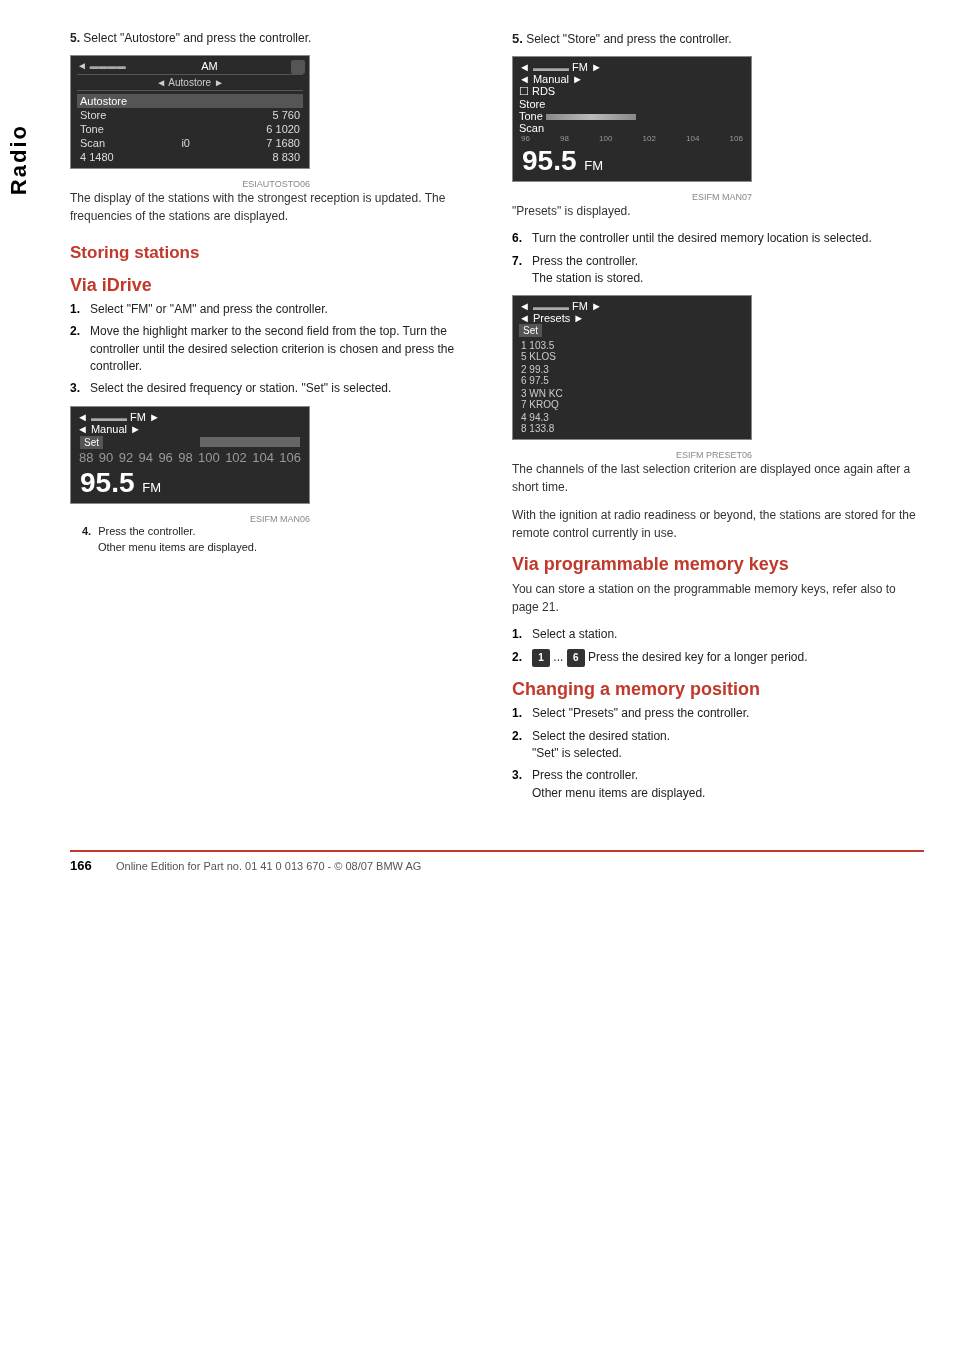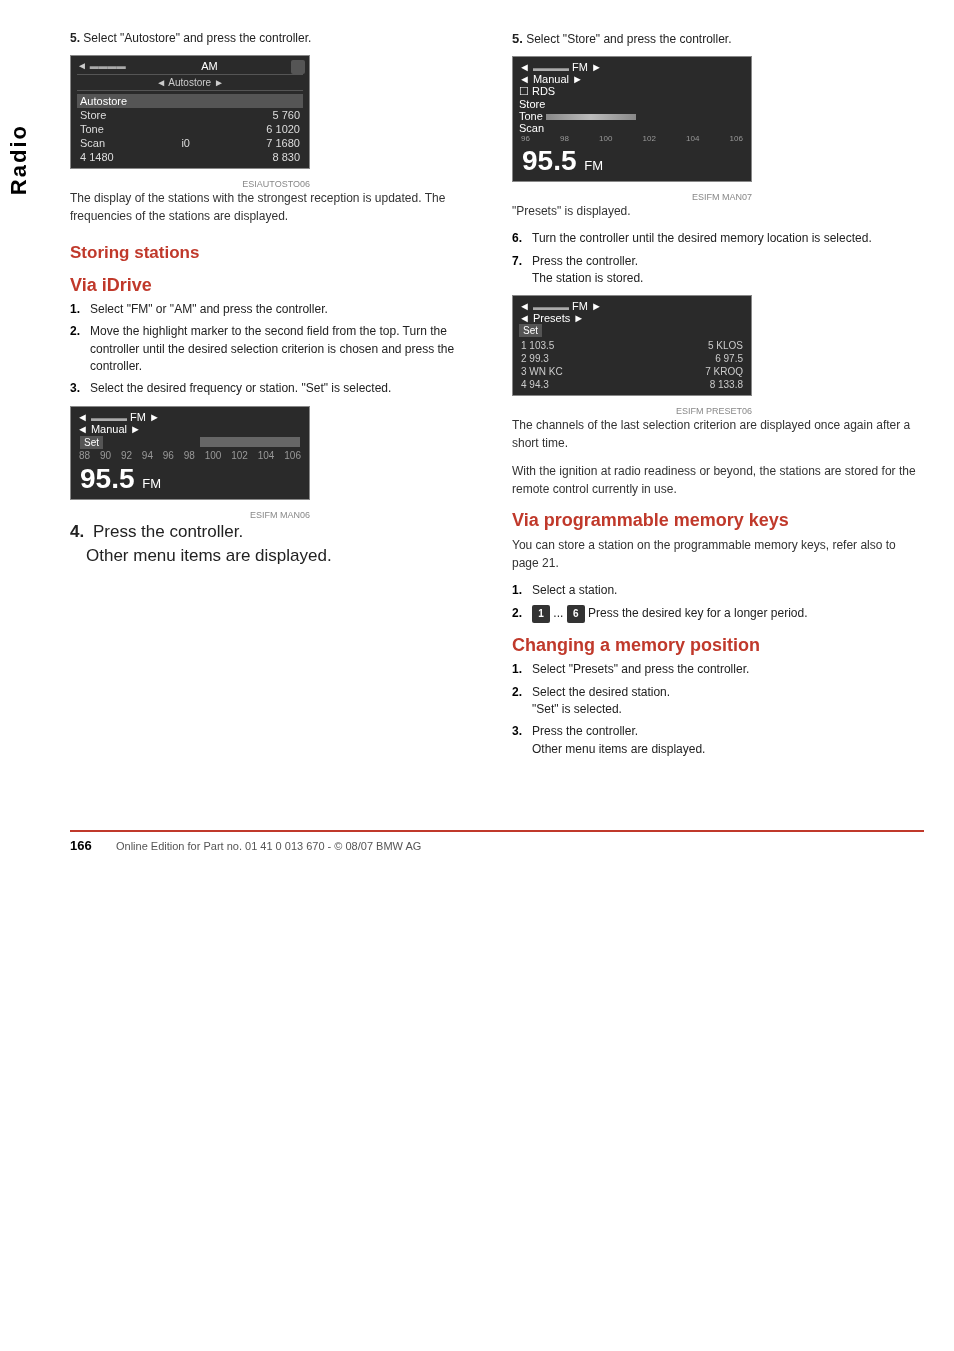--- a/index.html
+++ b/index.html
@@ -169,39 +169,40 @@
       margin: 8px 0 10px 0;
       padding: 4px 6px;
       width: 240px;
     }
     .preset-display .preset-row {
       display: flex;
       justify-content: space-between;
       padding: 1px 2px;
       font-size: 10px;
       color: #ccc;
+      flex-direction: column;
     }
 
     
     .key-btn {
       display: inline-block;
       background: #333;
       color: #fff;
       font-size: 10px;
       font-weight: bold;
       padding: 2px 5px;
       border-radius: 2px;
       min-width: 18px;
       text-align: center;
     }
 
     
     .page-footer {
       border-top: 2px solid #c0392b;
-      margin-top: 64px;
+      margin-top: 40px;
       padding-top: 6px;
       display: flex;
       align-items: center;
       gap: 16px;
     }
     .page-number {
       font-size: 13px;
       font-weight: bold;
       color: #000;
       min-width: 30px;
@@ -239,23 +240,24 @@
       text-align: right;
       width: 240px;
     }
 
     .right-step-num {
       font-weight: bold;
       font-size: 13px;
     }
 
     .inline-step {
-      font-size: 17px;
+      font-size: 11px;
       margin-bottom: 5px;
       line-height: 1.45;
+      margin-left: 12px;
     }
     .inline-step-num {
       font-weight: bold;
       margin-right: 4px;
     }
   </style>
 </head>
 <body>
 
 <div class="sidebar-label">
@@ -328,21 +330,21 @@
           <span class="band">FM</span>
           <span class="arrows">►</span>
           <div class="corner-icon"></div>
         </div>
         <div class="sub-bar">◄ Manual ►</div>
         <div style="display:flex;justify-content:space-between;align-items:center;padding:1px 3px;">
           <span style="background:#555;color:#fff;padding:1px 4px;font-size:10px;">Set</span>
           <span style="background:#666;height:10px;width:100px;display:inline-block;margin-left:4px;"></span>
         </div>
         <div class="scale-bar"></div>
-        <div style="display:flex;justify-content:space-between;padding:0 2px;font-size:10px;color:#999;">
+        <div style="display:flex;justify-content:space-between;padding:0 2px;font-size:13px;color:#999;">
           <span>88</span>
           <span>90</span>
           <span>92</span>
           <span>94</span>
           <span>96</span>
           <span>98</span>
           <span>100</span>
           <span>102</span>
           <span>104</span>
           <span>106</span>

